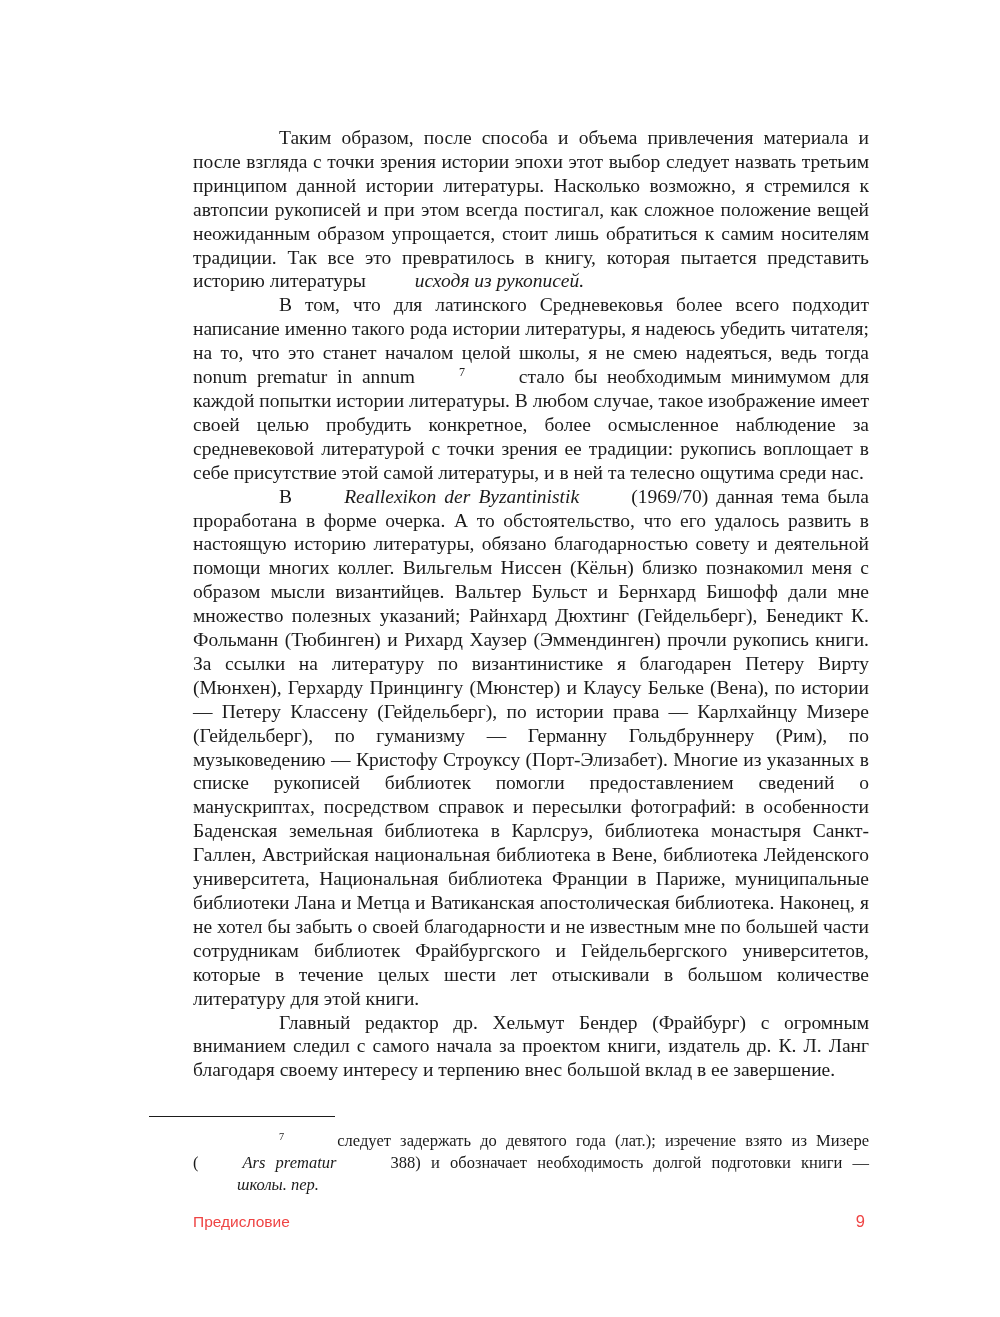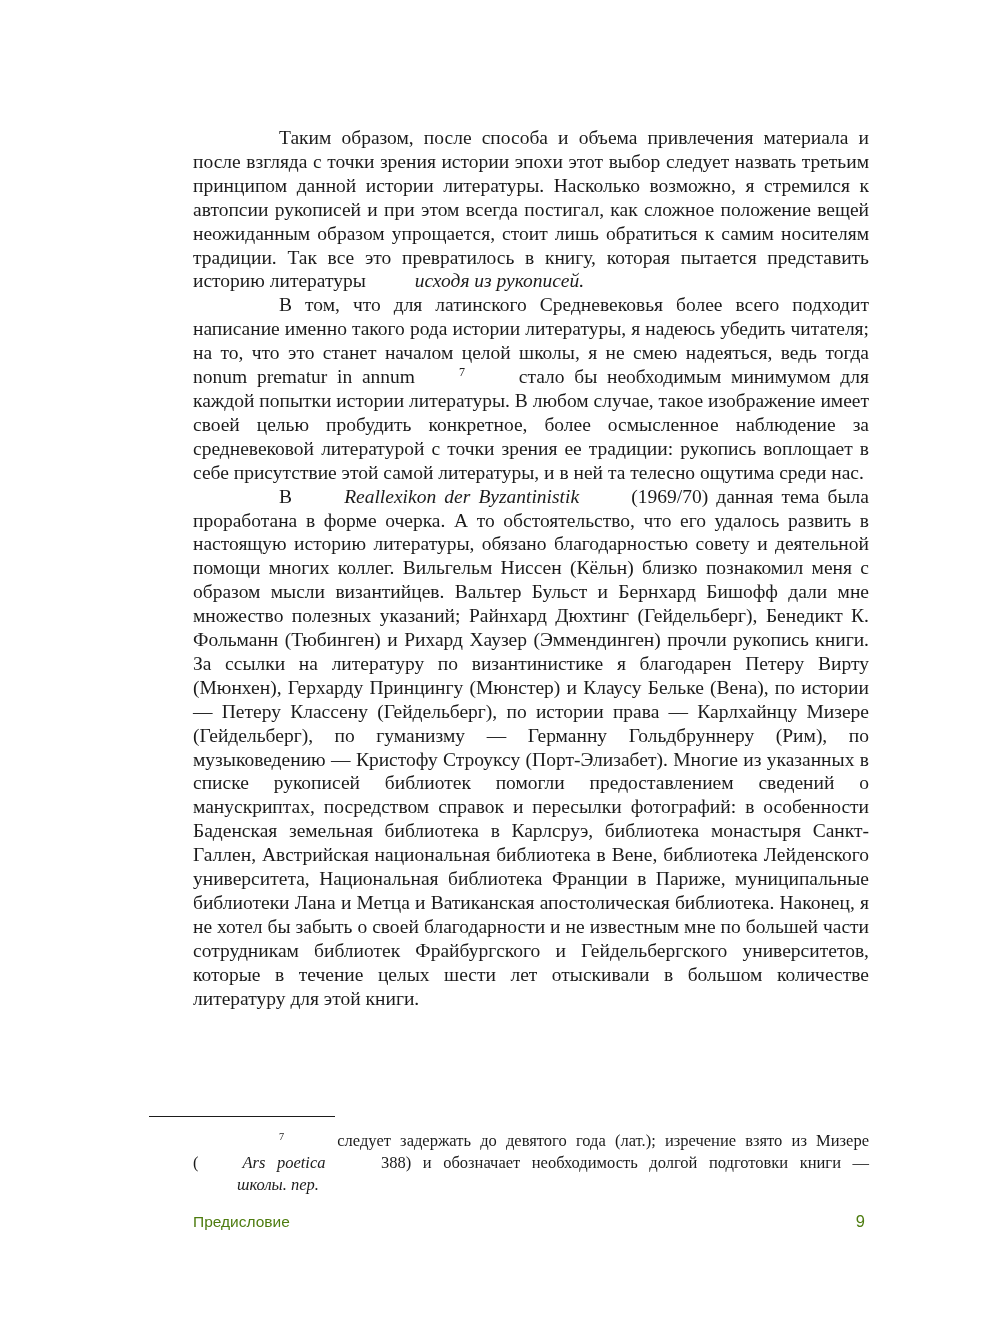--- a/index.html
+++ b/index.html
@@ -59,38 +59,39 @@
   .page-footer {
     position: absolute;
     left: 105px;
     top: 1212px;
     width: 760px;
     display: flex;
     justify-content: space-between;
     align-items: baseline;
     font-family: "Liberation Sans", "DejaVu Sans", sans-serif;
     font-size: 15.5px;
-    color: #4d7c0f;
+    color: #ef4444;
   }
   .page-footer .page-num { font-size: 16.5px; }
 </style>
 </head>
 <body>
 
 <div class="book-page">
 
   <main class="text-block">
       <p><span>Таким образом, после способа и объема привлечения материала и после взгляда с точки зрения истории эпохи этот выбор следует назвать третьим принципом данной истории литературы. Насколько возможно, я стремился к автопсии рукописей и при этом всегда постигал, как сложное положение вещей неожиданным образом упрощается, стоит лишь обратиться к самим носителям традиции. Так все это превратилось в книгу, которая пытается представить историю литературы </span><i>исходя из рукописей.</i></p>
       <p><span>В том, что для латинского Средневековья более всего подходит написание именно такого рода истории литературы, я надеюсь убедить читателя; на то, что это станет началом целой школы, я не смею надеяться, ведь тогда nonum prematur in annum</span><sup>7</sup><span> стало бы необходимым минимумом для каждой попытки истории литературы. В любом случае, такое изображение имеет своей целью пробудить конкретное, более осмысленное наблюдение за средневековой литературой с точки зрения ее традиции: рукопись воплощает в себе присутствие этой самой литературы, и в ней та телесно ощутима среди нас.</span></p>
       <p><span>В </span><i>Reallexikon der Byzantinistik</i><span> (1969/70) данная тема была проработана в форме очерка. А то обстоятельство, что его удалось развить в настоящую историю литературы, обязано благодарностью совету и деятельной помощи многих коллег. Вильгельм Ниссен (Кёльн) близко познакомил меня с образом мысли византийцев. Вальтер Бульст и Бернхард Бишофф дали мне множество полезных указаний; Райнхард Дюхтинг (Гейдельберг), Бенедикт К. Фольманн (Тюбинген) и Рихард Хаузер (Эммендинген) прочли рукопись книги. За ссылки на литературу по византинистике я благодарен Петеру Вирту (Мюнхен), Герхарду Принцингу (Мюнстер) и Клаусу Бельке (Вена), по истории — Петеру Классену (Гейдельберг), по истории права — Карлхайнцу Мизере (Гейдельберг), по гуманизму — Германну Гольдбруннеру (Рим), по музыковедению — Кристофу Строуксу (Порт-Элизабет). Многие из указанных в списке рукописей библиотек помогли предоставлением сведений о манускриптах, посредством справок и пересылки фотографий: в особенности Баденская земельная библиотека в Карлсруэ, библиотека монастыря Санкт-Галлен, Австрийская национальная библиотека в Вене, библиотека Лейденского университета, Национальная библиотека Франции в Париже, муниципальные библиотеки Лана и Метца и Ватиканская апостолическая библиотека. Наконец, я не хотел бы забыть о своей благодарности и не известным мне по большей части сотрудникам библиотек Фрайбургского и Гейдельбергского университетов, которые в течение целых шести лет отыскивали в большом количестве литературу для этой книги.</span></p>
+      <p><span>Главный редактор др. Хельмут Бендер (Фрайбург) с огромным вниманием следил с самого начала за проектом книги, издатель др. К. Л. Ланг благодаря своему интересу и терпению внес большой вклад в ее завершение.</span></p>
     </main>
 
   <div class="footnote-block">
     <hr class="footnote-rule">
-    <div class="footnote-text"><sup>7</sup><span> следует задержать до девятого года (лат.); изречение взято из Мизере (</span><i>Ars poetica</i><span> 388) и обозначает необходимость долгой подготовки книги — </span><i>школы. пер.</i></div>
+    <div class="footnote-text"><sup>7</sup><span> следует задержать до девятого года (лат.); изречение взято из Мизере (</span><i>Ars prematur</i><span> 388) и обозначает необходимость долгой подготовки книги — </span><i>школы. пер.</i></div>
   </div>
 
   <footer class="page-footer">
     <span>Предисловие</span>
     <span class="page-num">9</span>
   </footer>
 
 </div>
 
 </body></html>

